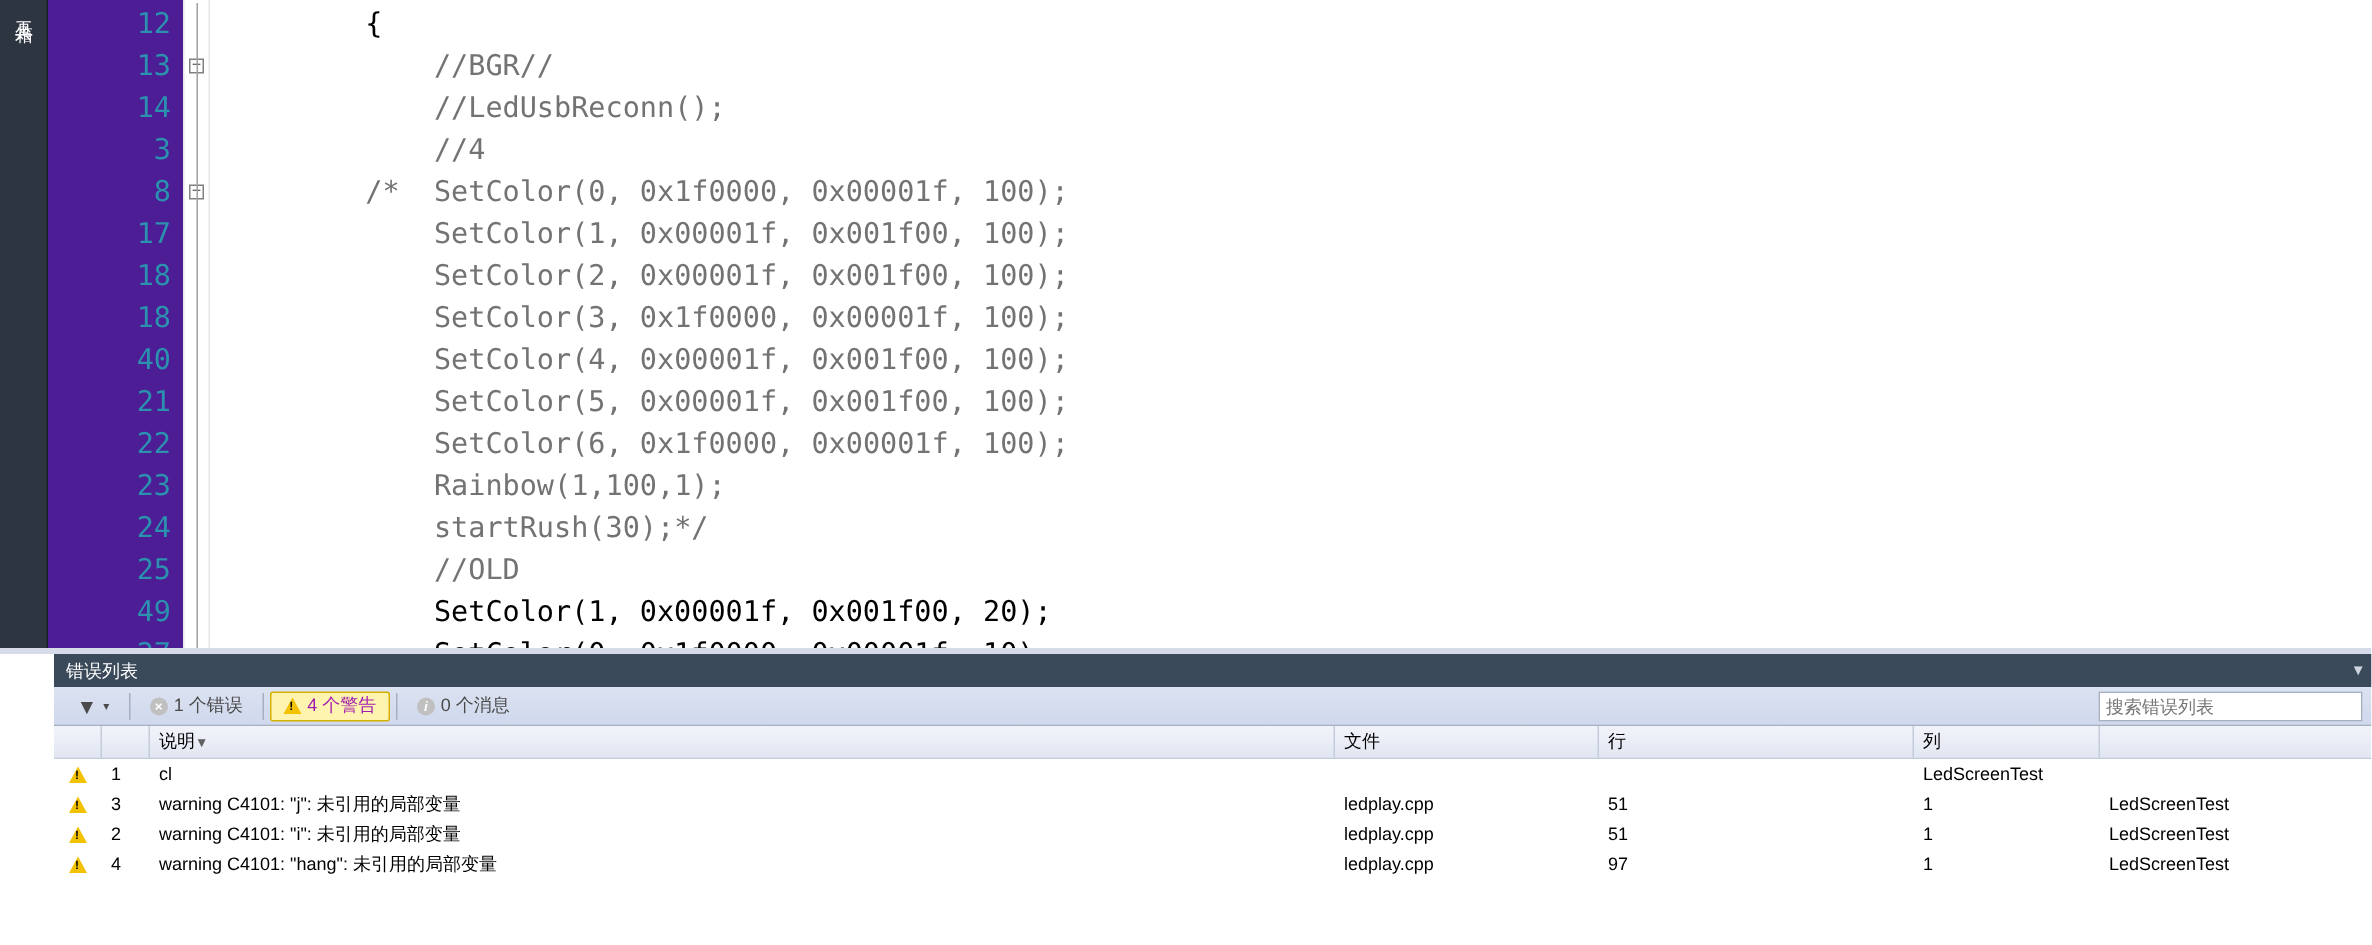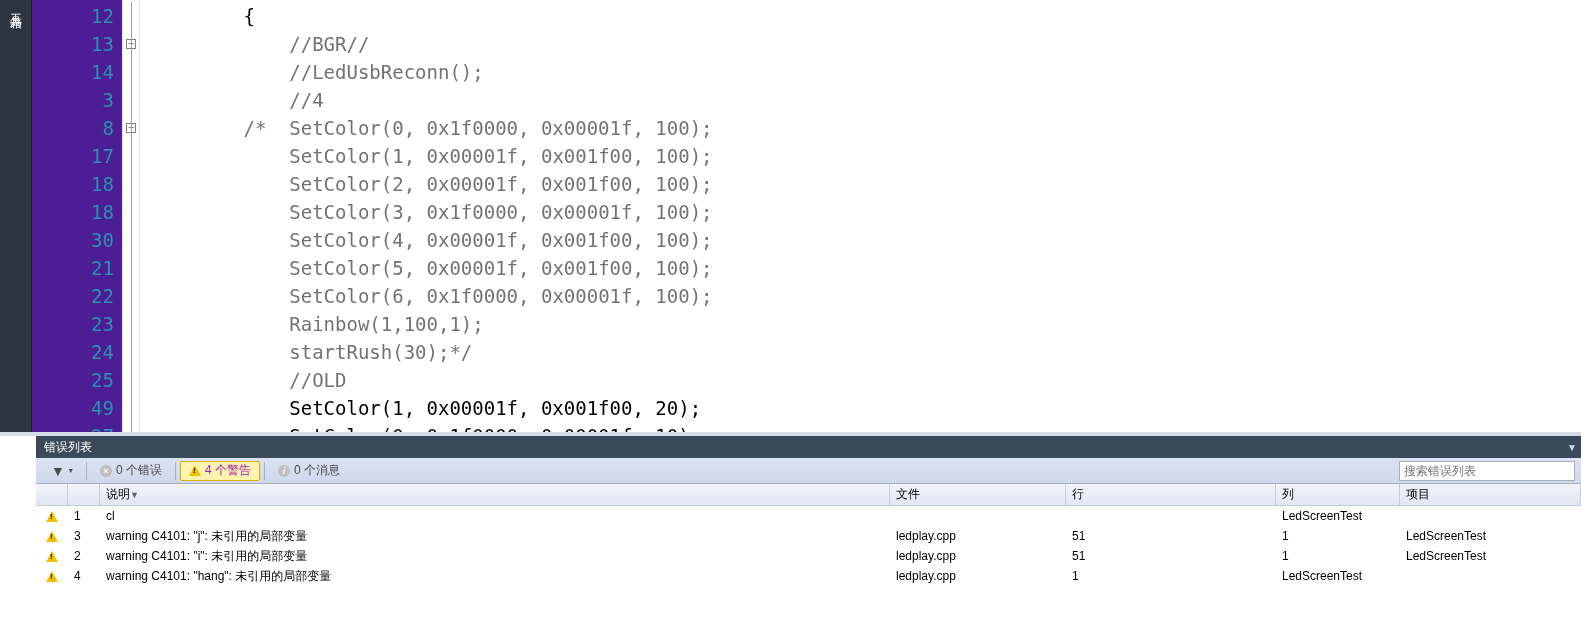--- a/index.html
+++ b/index.html
@@ -237,21 +237,21 @@
   <div class="editor-wrap">
     <div class="gutter" id="gutter">
         <div class="ln">12</div>
         <div class="ln">13</div>
         <div class="ln">14</div>
         <div class="ln">3</div>
         <div class="ln">8</div>
         <div class="ln">17</div>
         <div class="ln">18</div>
         <div class="ln">18</div>
-        <div class="ln">30</div>
+        <div class="ln">40</div>
         <div class="ln">21</div>
         <div class="ln">22</div>
         <div class="ln">23</div>
         <div class="ln">24</div>
         <div class="ln">25</div>
         <div class="ln">49</div>
         <div class="ln">27</div>
       </div>
     <div class="fold-col" id="foldcol">
         <div class="fold-box" style="top: 39px;">−</div>
@@ -268,21 +268,21 @@
     <span class="dd">▼</span>
   </div>
   <div class="panel-toolbar">
     <div class="tb-btn">
       <span class="tb-filter-icon">▼</span>
       <span class="tb-dd">▾</span>
     </div>
     <div class="tb-sep"></div>
     <div class="tb-btn">
       <span class="ico-error">×</span>
-      <span>0 个错误</span>
+      <span>1 个错误</span>
     </div>
     <div class="tb-sep"></div>
     <div class="tb-btn active">
       <span class="ico-warn"></span>
       <span>4 个警告</span>
     </div>
     <div class="tb-sep"></div>
     <div class="tb-btn">
       <span class="ico-info">i</span>
       <span>0 个消息</span>
@@ -293,21 +293,20 @@
     <div class="err-header">
       <div></div>
       <div></div>
       <div>
           <span>说明</span>
           <span class="sort-ind">▼</span>
         </div>
       <div>文件</div>
       <div>行</div>
       <div>列</div>
-      <div>项目</div>
     </div>
     <div id="err-body">
         <div class="err-row">
           <div class="cell-icon">
             <span class="ico-warn"></span>
           </div>
           <div>1</div>
           <div>cl</div>
           <div></div>
           <div></div>
@@ -335,18 +334,19 @@
           <div>1</div>
           <div>LedScreenTest</div>
         </div>
         <div class="err-row">
           <div class="cell-icon">
             <span class="ico-warn"></span>
           </div>
           <div>4</div>
           <div>warning C4101: "hang": 未引用的局部变量</div>
           <div>ledplay.cpp</div>
+          <div>97</div>
           <div>1</div>
           <div>LedScreenTest</div>
         </div>
       </div>
   </div>
 </div>
 
 </body></html>

